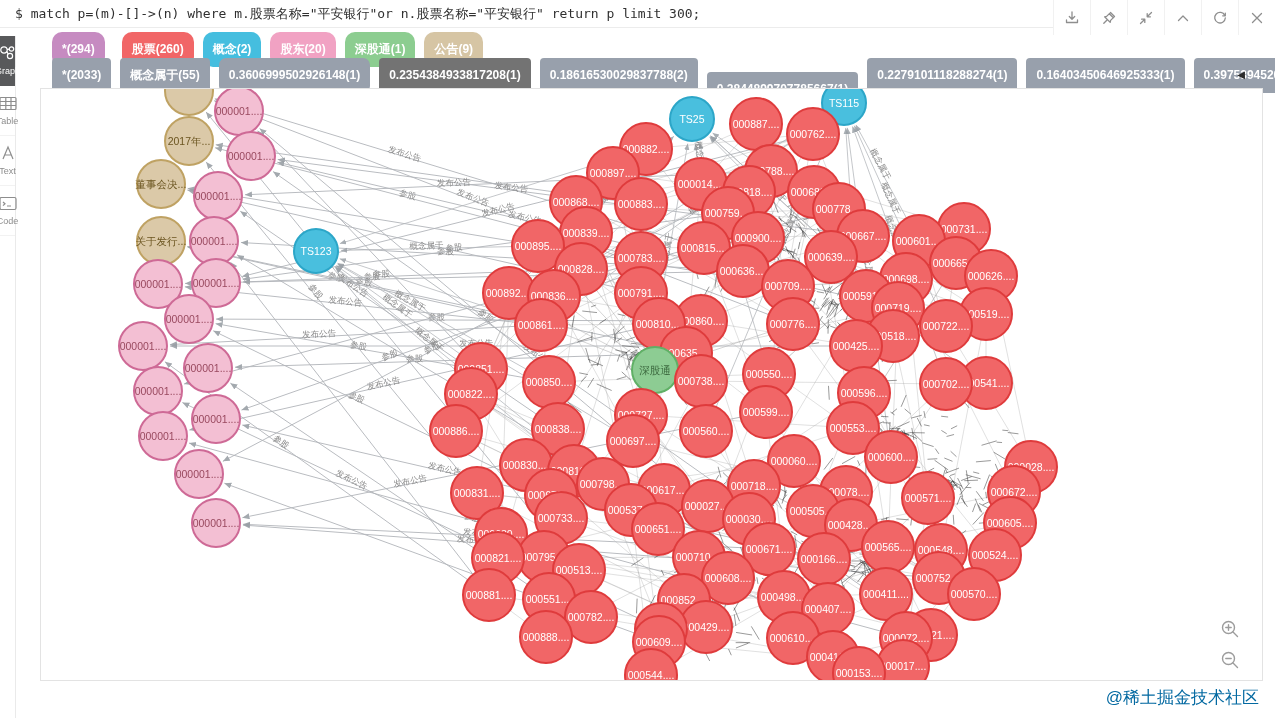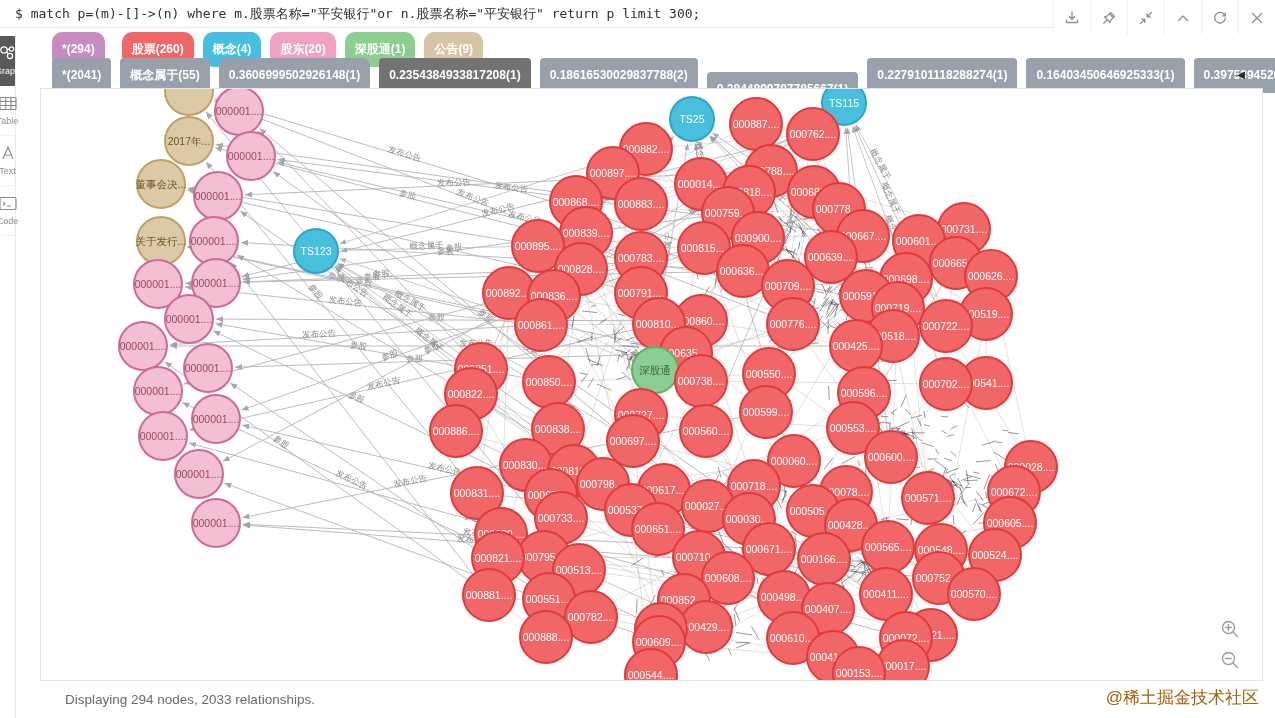--- a/index.html
+++ b/index.html
@@ -30,21 +30,21 @@
   .collapse-arrow{position:absolute;right:30px;top:7px;color:#2b2b2b;font-size:10px;cursor:pointer}
   .canvas{position:absolute;left:0;top:52px;right:12px;bottom:37px;border:1px solid #e3e3e3;
           background:#fff;box-sizing:border-box;overflow:hidden}
   .canvas svg.graph{position:absolute;left:0;top:0}
   .zoomctl{position:absolute;right:22px;bottom:6px;display:flex;flex-direction:column;gap:7px;color:#9c9c9c}
   .zoomctl .zbtn{cursor:pointer;display:block}
   .zoomctl svg{stroke:currentColor;fill:none;stroke-width:1.4;stroke-linecap:round}
   
   .statusbar{position:absolute;left:0;right:0;bottom:0;height:37px;display:flex;align-items:center;
              padding-left:25px;color:#6b6b6b;font-size:13.5px;background:#fff}
-  .watermark{position:absolute;right:16px;bottom:9px;color:#a16207;font-size:17px;z-index:9}
+  .watermark{position:absolute;right:16px;bottom:9px;color:#0369a1;font-size:17px;z-index:9}
 </style>
 </head>
 <body>
 
 <div class="topbar">
   <div class="query">$ match p=(m)-[]-&gt;(n) where m.股票名称="平安银行"or n.股票名称="平安银行" return p limit 300;</div>
   <div class="tb-actions">
     <div class="tb-btn">
       <svg width="16" height="16" viewBox="0 0 16 16">
           <path d="M8 2v7M5.3 6.5L8 9.2l2.7-2.7M2.5 10v2.5h11V10"></path>
@@ -108,27 +108,27 @@
           <path d="M4 6l2 1.8L4 9.6M8 10h4"></path>
         </svg></span>
       <span>Code</span>
     </div>
   </div>
 
 <div class="main">
   <div class="legend-row" id="legend-nodes">
       <span class="pill" style="background: rgb(198, 139, 193);">*(294)</span>
       <span class="pill" style="background: rgb(241, 102, 103); margin-left: 8px;">股票(260)</span>
-      <span class="pill" style="background: rgb(69, 190, 223);">概念(4)</span>
+      <span class="pill" style="background: rgb(69, 190, 223);">概念(2)</span>
       <span class="pill" style="background: rgb(241, 162, 195);">股东(20)</span>
       <span class="pill" style="background: rgb(140, 205, 144);">深股通(1)</span>
       <span class="pill" style="background: rgb(214, 197, 164);">公告(9)</span>
     </div>
   <div class="legend-row" id="legend-rels">
-    <span class="pill pill-rel" style="background: rgb(152, 160, 172);">*(2041)</span>
+    <span class="pill pill-rel" style="background: rgb(152, 160, 172);">*(2033)</span>
       <span class="pill pill-rel" style="background: rgb(152, 160, 172);">概念属于(55)</span>
       <span class="pill pill-rel" style="background: rgb(152, 160, 172); border-radius: 7px;">0.3606999502926148(1)</span>
       <span class="pill pill-rel" style="background: #737373;">0.2354384933817208(1)</span>
       <span class="pill pill-rel" style="background: rgb(152, 160, 172);">0.18616530029837788(2)</span>
       <span class="pill pill-rel" style="background: rgb(152, 160, 172); margin-top: 28px;">0.2844899707785667(1)</span>
       <span class="pill pill-rel" style="background: rgb(152, 160, 172);">0.2279101118288274(1)</span>
       <span class="pill pill-rel" style="background: rgb(152, 160, 172);">0.16403450646925333(1)</span>
       <span class="pill pill-rel" style="background: rgb(152, 160, 172);">0.39753945205916585(1)</span>
       <span class="collapse-arrow">◀</span>
   </div>
@@ -1661,18 +1661,15 @@
           </svg>
       </span>
       <span class="zbtn">
         <svg width="20" height="20" viewBox="0 0 20 20">
             <circle cx="8.5" cy="8.5" r="6"></circle>
             <path d="M13 13l4.5 4.5M5.8 8.5h5.4"></path>
           </svg>
       </span>
     </div>
   </div>
-  <div class="statusbar">
-    <span>Displaying 294 nodes, 2033 relationships.</span>
-  </div>
 </div>
 
 <div class="watermark">@稀土掘金技术社区</div>
 
 </body></html>

